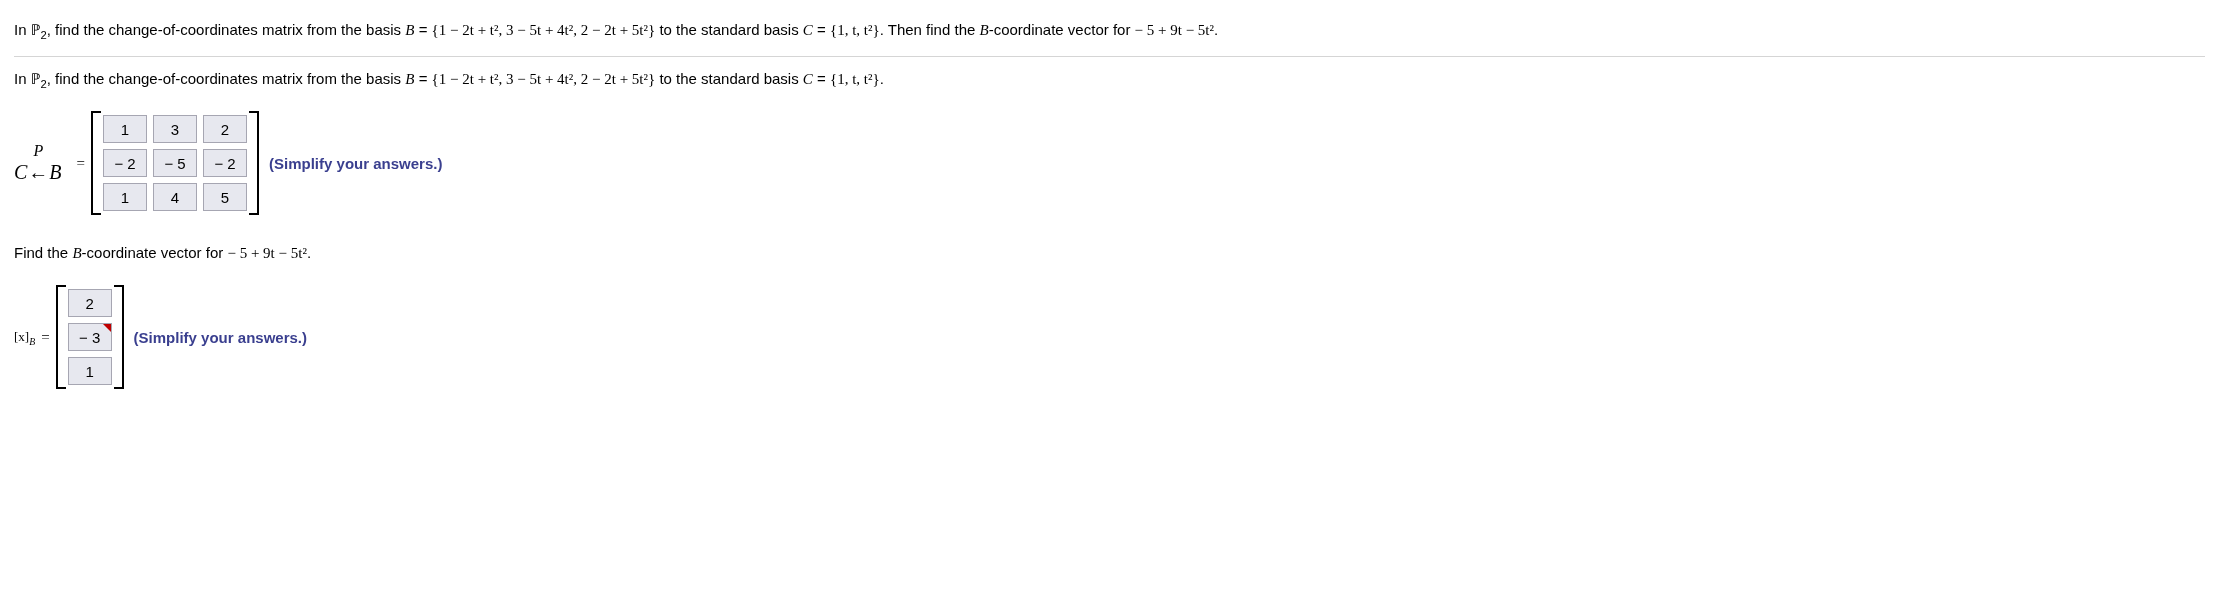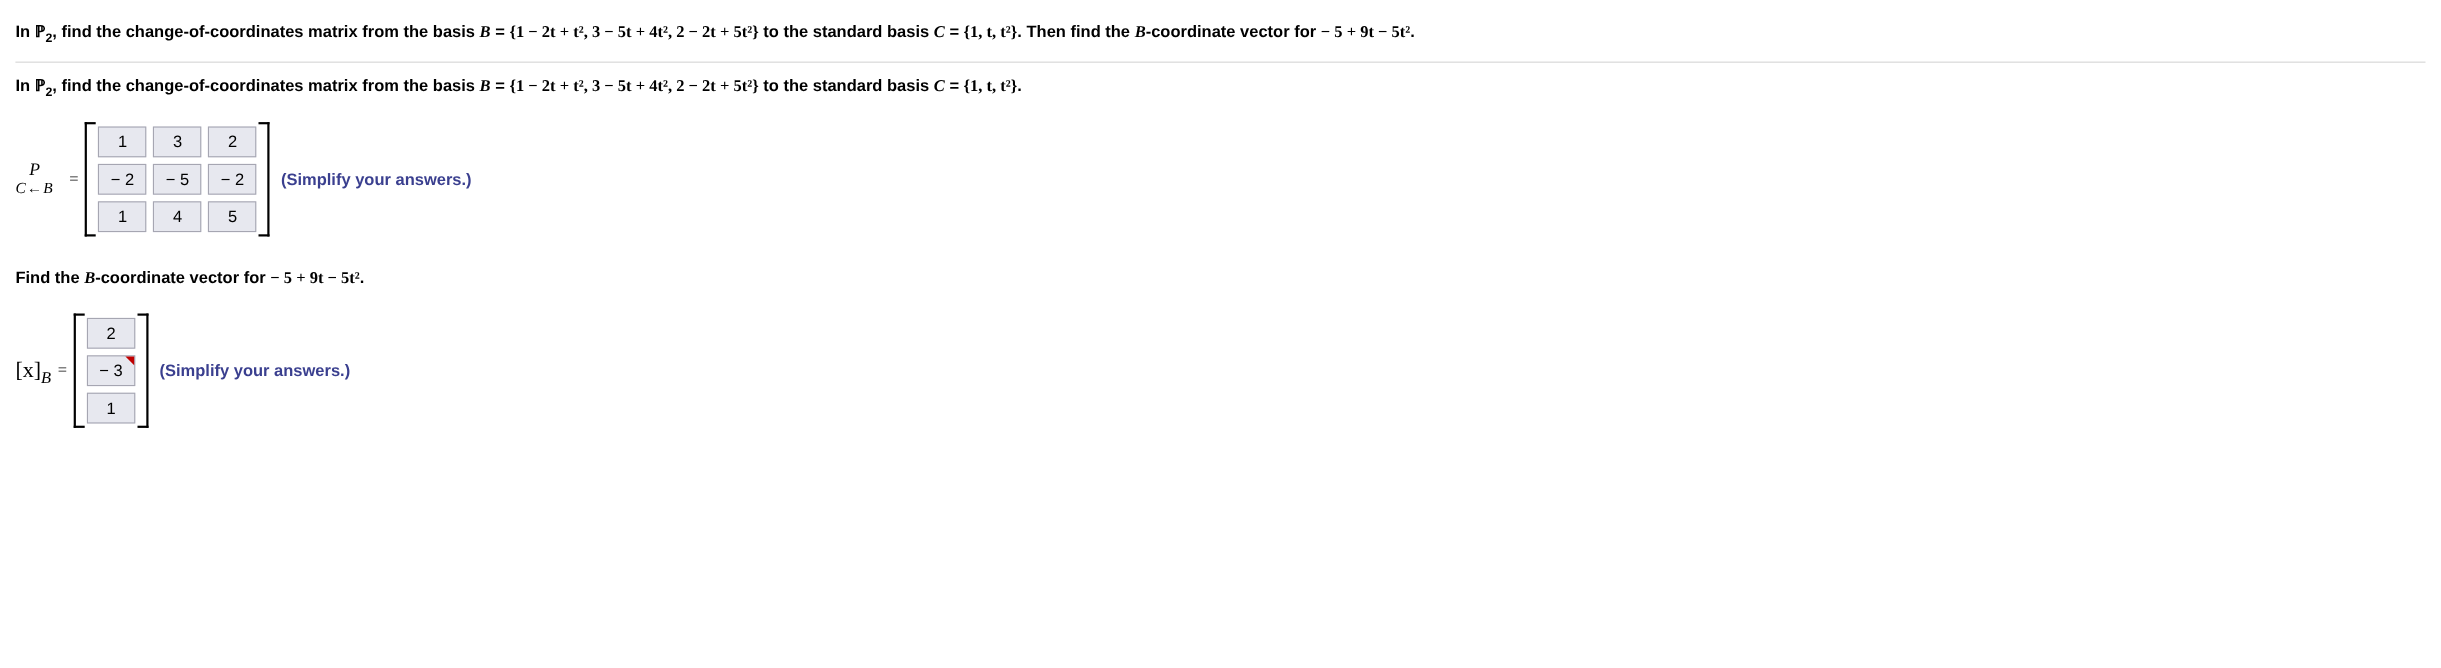--- a/index.html
+++ b/index.html
@@ -7,21 +7,20 @@
       margin: 0;
       padding: 10px 14px;
       font-family: Arial, Helvetica, sans-serif;
       font-size: 15px;
       color: #000;
       background: #fff;
     }
     .problem-text, .subprompt-text {
       margin: 8px 0 14px 0;
       line-height: 1.6;
-      font-weight: bold;
     }
     hr.sep {
       border: none;
       border-top: 1px solid #d5d5d5;
       margin: 6px 0 10px 0;
     }
     .row {
       display: flex;
       align-items: center;
       margin: 20px 0 26px 0;
@@ -29,21 +28,21 @@
     .row .lhs {
       display: flex;
       flex-direction: column;
       align-items: center;
       margin-right: 8px;
       font-style: italic;
       font-family: "Times New Roman", Times, serif;
       font-size: 16px;
       line-height: 1.15;
     }
-    .lhs .c-from-b { font-size: 14px; letter-spacing: 1px; font-style: italic; }
+    .lhs .c-from-b { font-size: 20px; letter-spacing: 1px; font-style: italic; }
     .eq { margin: 0 6px; font-family: "Times New Roman", Times, serif; }
 
     .matrix {
       display: inline-flex;
       align-items: stretch;
     }
     .bracket {
       width: 10px;
       border-top: 2px solid #000;
       border-bottom: 2px solid #000;
@@ -83,21 +82,21 @@
     
     .math { font-family: "Times New Roman", Times, serif; font-style: italic; }
     .set { font-family: "Times New Roman", Times, serif; }
     sup, sub { font-size: 0.75em; line-height: 0; }
     .dstruck {
       font-family: "Cambria Math","STIXGeneral","Times New Roman", serif;
       font-style: normal;
     }
     .xb-label {
       font-family: "Times New Roman", Times, serif;
-      font-size: 20px;
+      font-size: 13px;
       text-align: right;
     }
     .xb-label .sub { font-size: 0.75em; font-style: italic; }
   </style>
 </head>
 <body>
 
 <div class="problem-text">
   <span>In </span><span class="dstruck">ℙ</span><sub>2</sub><span>, find the change-of-coordinates matrix from the basis </span><span class="math">B</span><span> = </span><span class="set">{1 − 2t + t², 3 − 5t + 4t², 2 − 2t + 5t²}</span><span> to the standard basis </span><span class="math">C</span><span> = </span><span class="set">{1, t, t²}</span><span>. Then find the </span><span class="math">B</span><span>-coordinate vector for </span><span class="set"> − 5 + 9t − 5t²</span><span>.</span>
 </div>

